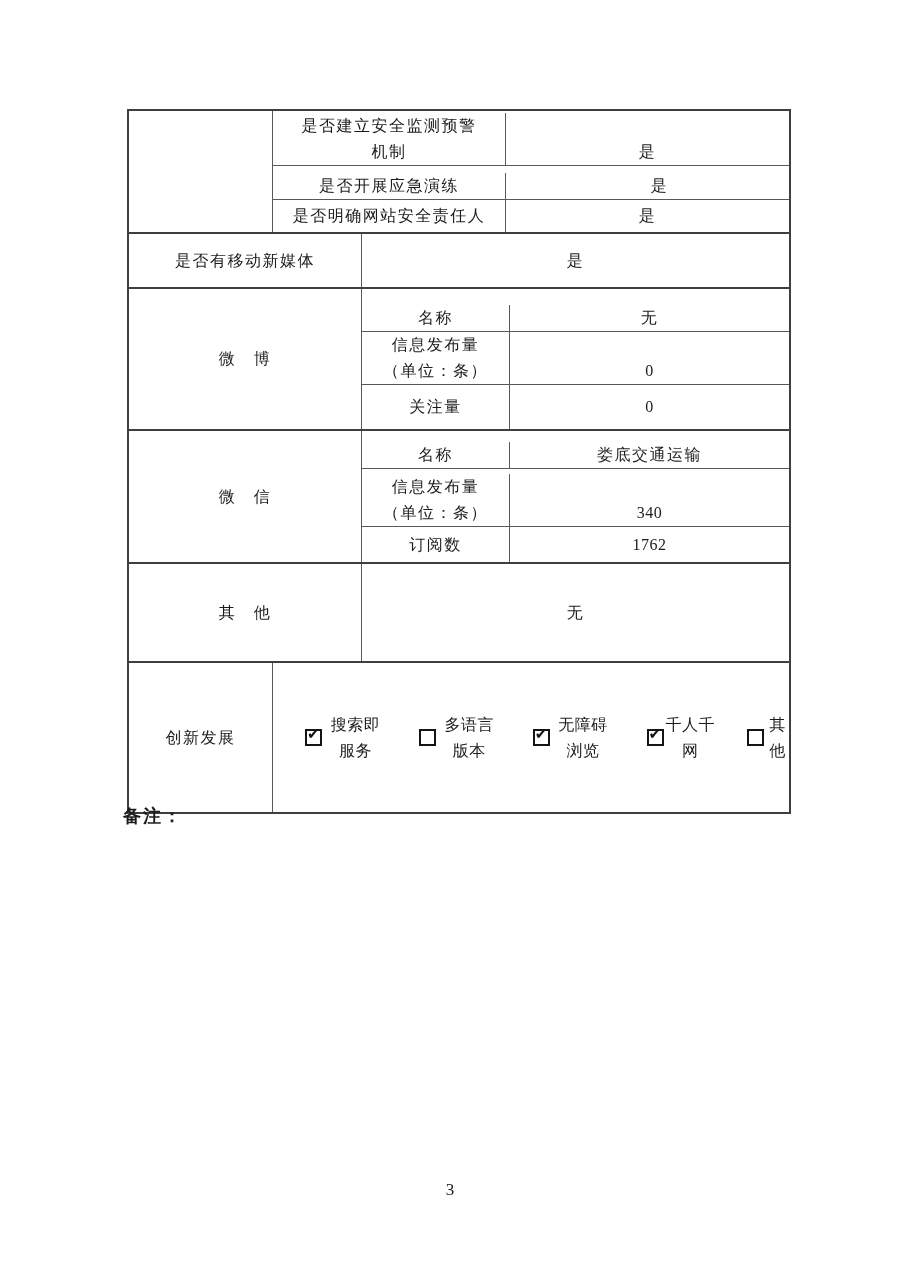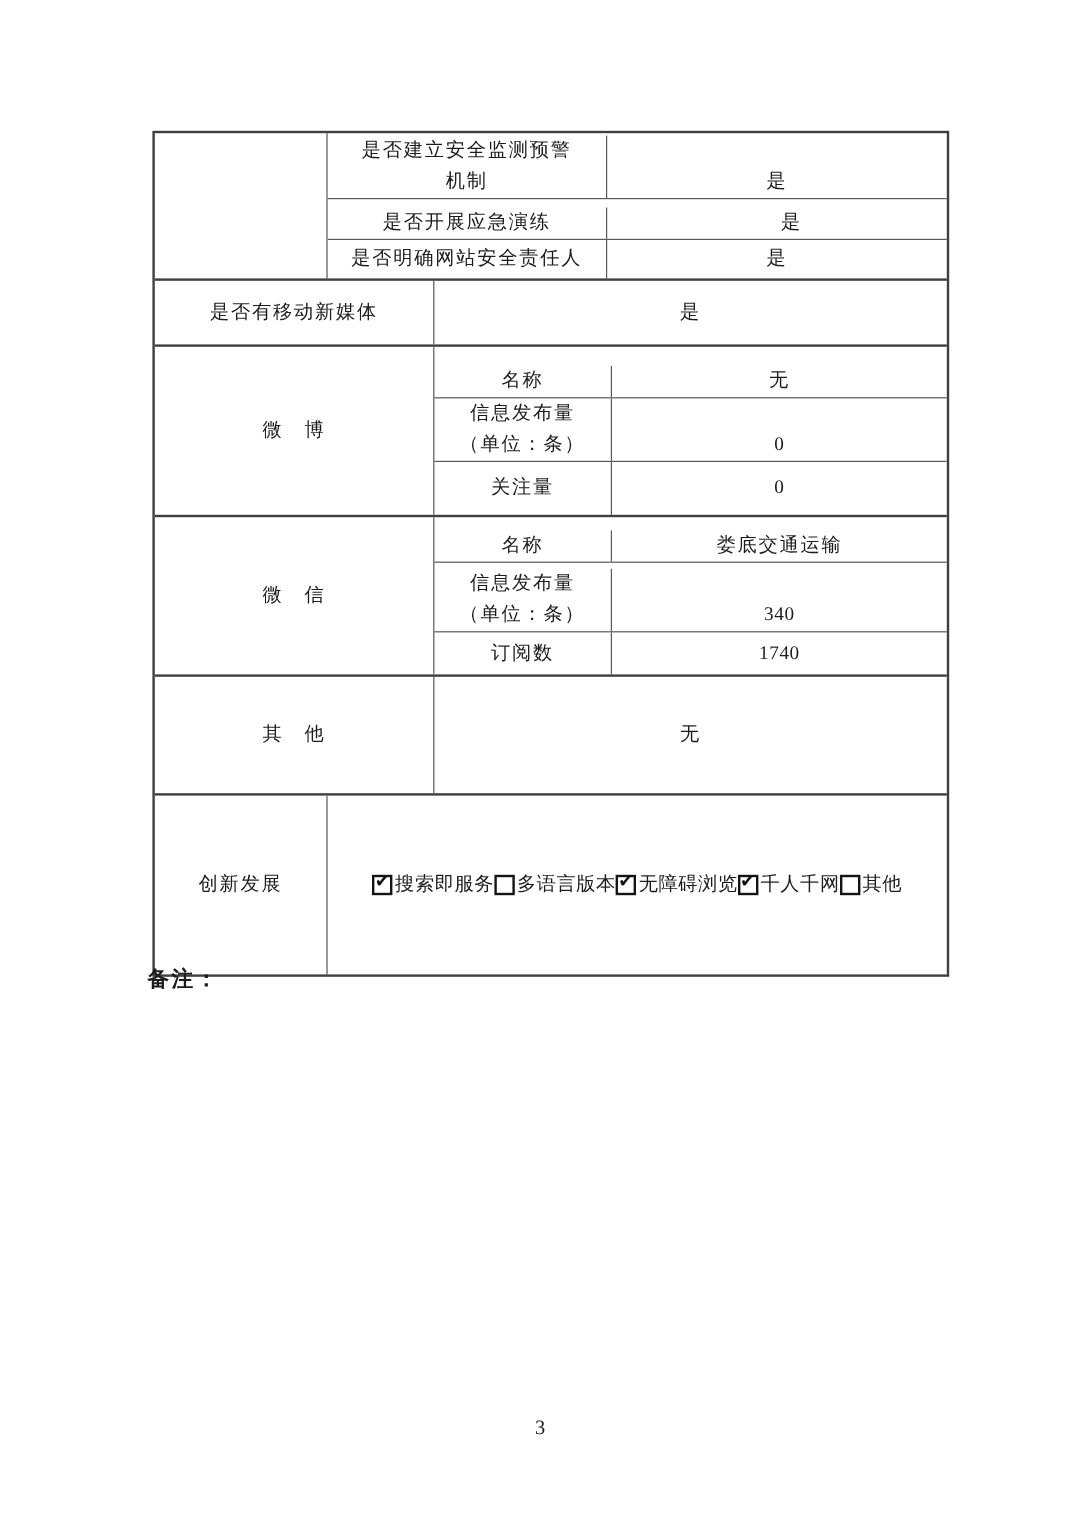--- a/index.html
+++ b/index.html
@@ -53,21 +53,21 @@
   .h429{height:429px;flex:none;}
   .h142{height:142px;flex:none;}
   .h133{height:133px;flex:none;}
   .num{letter-spacing:0.5px;}
   
   .cb-line{
     display:flex;align-items:center;justify-content:center;
     width:100%;
     font-size:16px;letter-spacing:0.5px;
   }
-  .cb-item{display:inline-flex;align-items:center;}
+  .cb-item{display:inline-flex;align-items:center;margin-left:32px;}
   .checkbox{
     display:inline-flex;align-items:center;justify-content:center;
     width:17px;height:17px;
     border:2.5px solid #141414;
     margin-right:2px;
     position:relative;
     background:#fff;
     flex:none;
   }
   .checkbox.checked::after{
@@ -155,21 +155,21 @@
             </div>
             <div class="row h58 bb1">
               <div class="cell multiline w148 br1">
                 <span>信息发布量</span>
                 <span>（单位：条）</span>
               </div>
               <div class="cell grow num">340</div>
             </div>
             <div class="row grow">
               <div class="cell w148 br1">订阅数</div>
-              <div class="cell grow num">1740</div>
+              <div class="cell grow num">1762</div>
             </div>
           </div>
         </div>
 
         <div class="block grow">
           <div class="cell w233 br1">其　他</div>
           <div class="cell grow">无</div>
         </div>
 
       </div>

